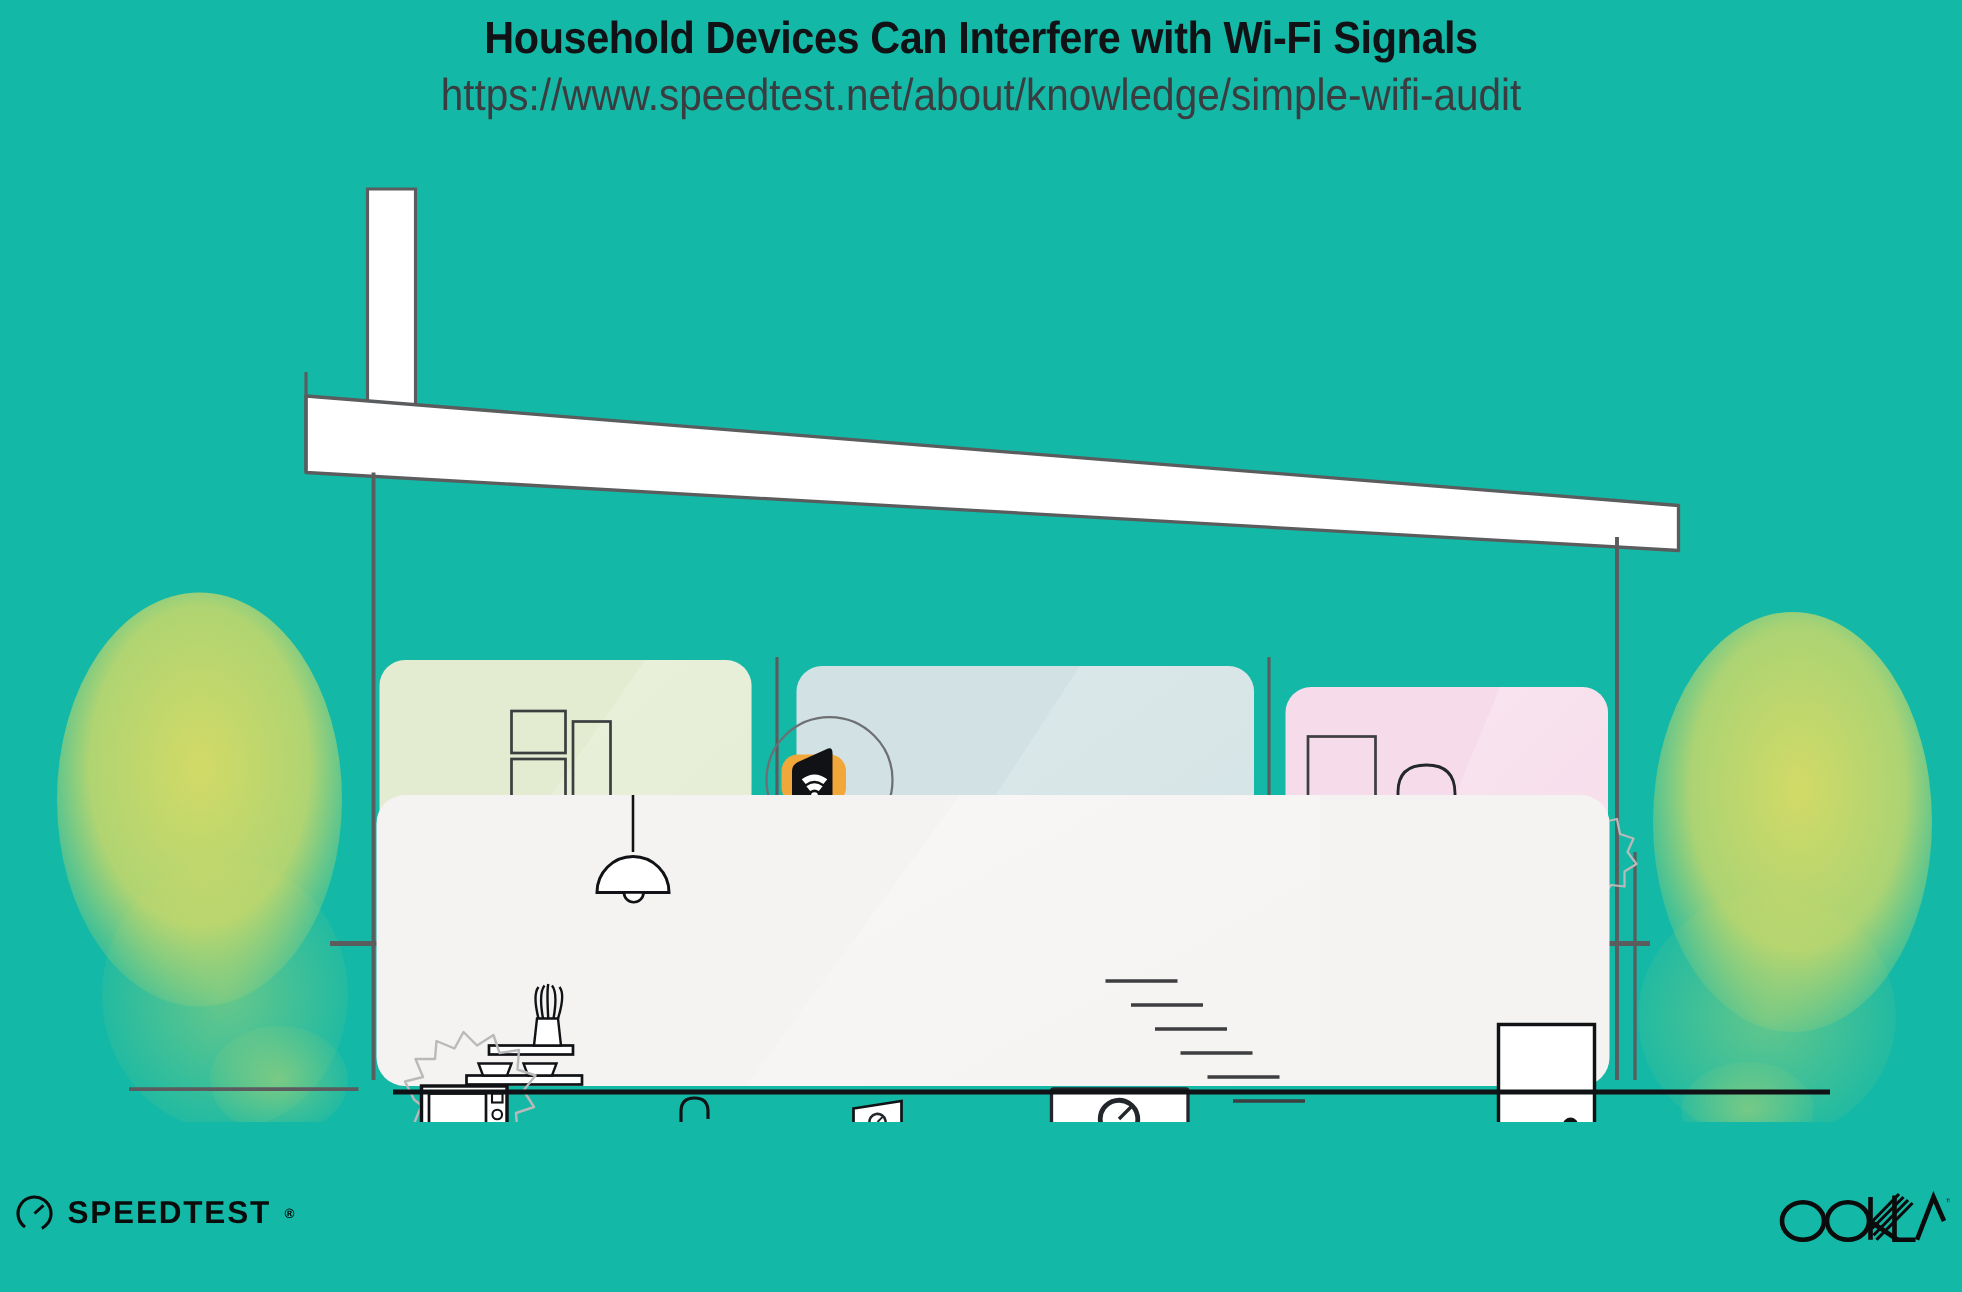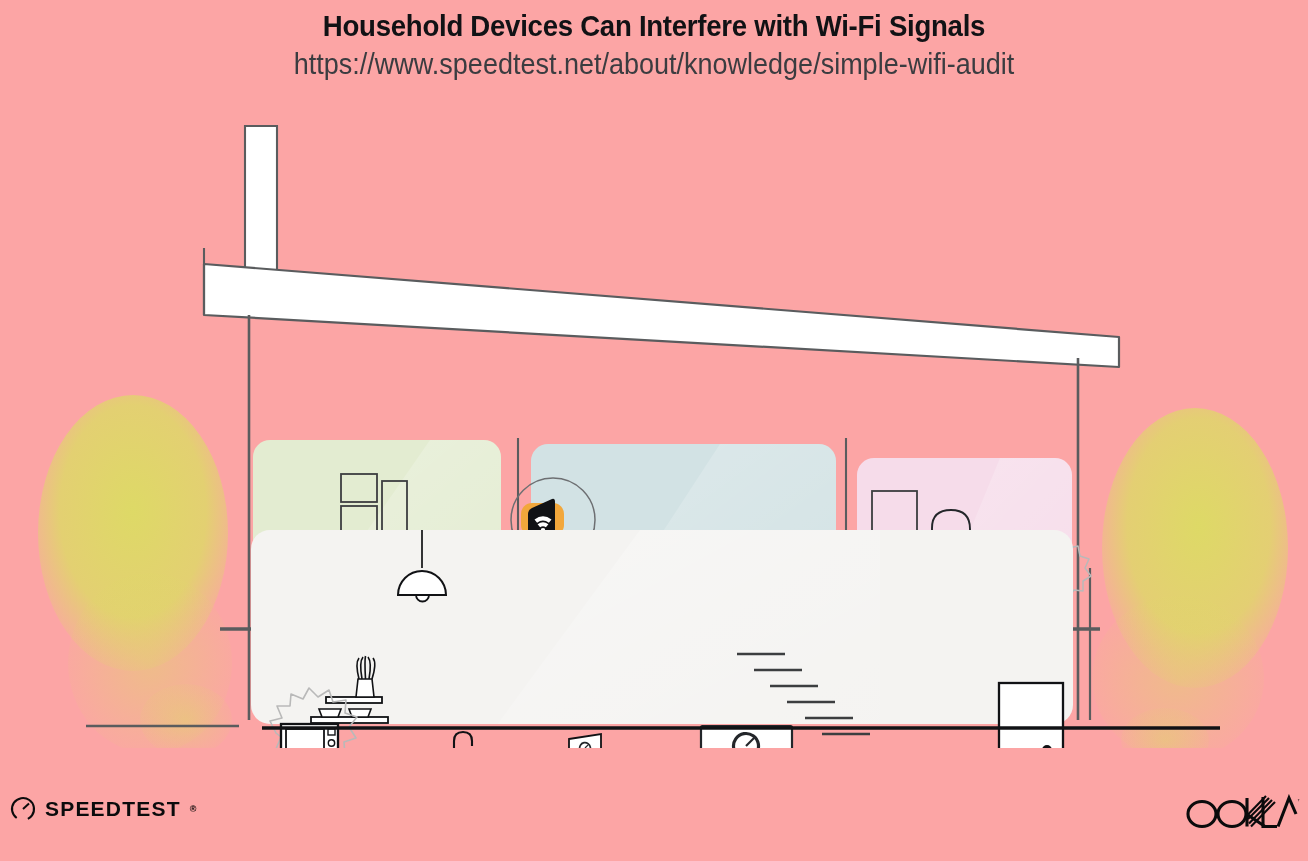--- a/index.html
+++ b/index.html
@@ -1,18 +1,18 @@
 <!DOCTYPE html>
 <html><head>
 <meta charset="utf-8">
 <title>Household Devices Can Interfere with Wi-Fi Signals</title>
 <style>
   html,body{margin:0;padding:0;background:#ffffff;}
   body{width:1308px;height:861px;font-family:"Liberation Sans",sans-serif;overflow:hidden;}
-  #page{position:relative;width:1308px;height:861px;background:#fca5a5;}
+  #page{position:relative;width:1308px;height:861px;background:#14b8a6;}
 
   .hdr{position:absolute;left:0;top:0;width:1308px;text-align:center;}
   .hdr-title{font-family:"Liberation Sans",sans-serif;font-weight:bold;font-size:30px;
     letter-spacing:-.3px;color:#111215;margin:8px 0 0 0;line-height:36px;
     transform:scaleX(.92);transform-origin:center;white-space:nowrap;}
   .hdr-url{font-family:"Liberation Sans",sans-serif;font-weight:400;font-size:30px;
     color:#3b3c40;line-height:36px;margin:2px 0 0 0;transform:scaleX(.90);
     transform-origin:center;white-space:nowrap;}
 
   .stage{position:absolute;left:0;top:108px;width:1308px;height:640px;}

